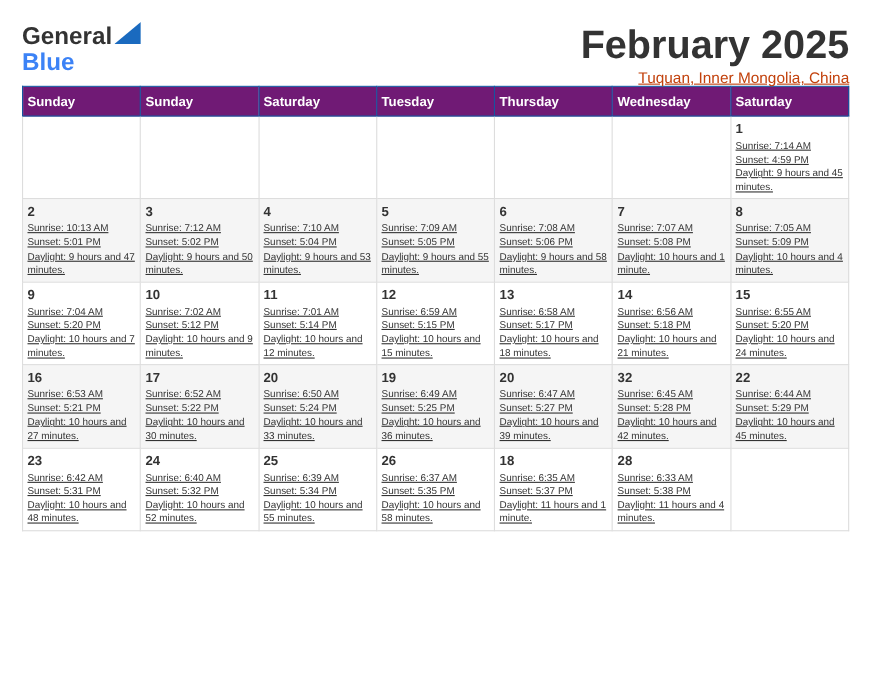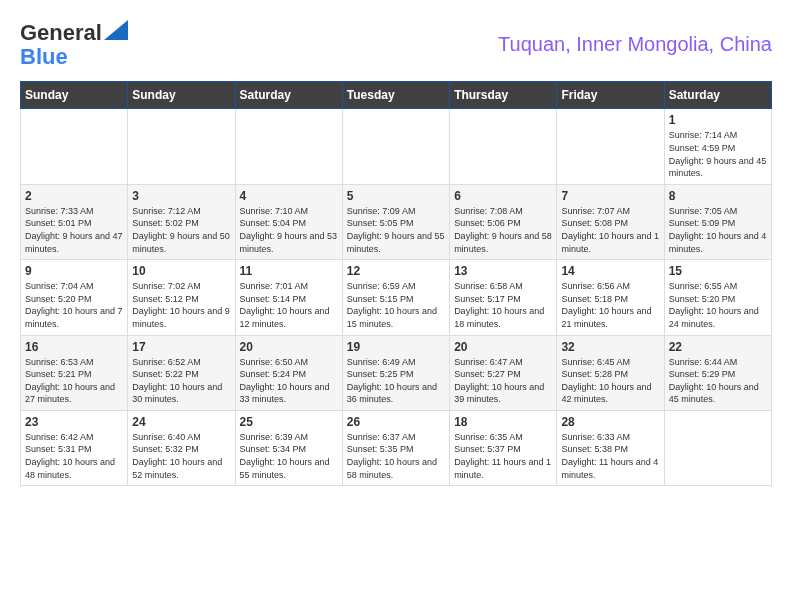--- a/index.html
+++ b/index.html
@@ -6,22 +6,22 @@
     body {
       font-family: Arial, sans-serif;
       background: #fff;
       width: 792px;
       min-height: 612px;
       padding: 20px;
     }
     .header {
       display: flex;
       justify-content: space-between;
-      align-items: center;
-      margin-bottom: 12px;
+      align-items: flex-start;
+      margin-bottom: 0;
       gap: 32px;
     }
     .logo {
       display: flex;
       align-items: center;
     }
     .logo-text {
       font-size: 22px;
       font-weight: bold;
       line-height: 1.1;
@@ -35,30 +35,31 @@
     }
     .title-block {
       text-align: right;
     }
     .month-title {
       font-size: 36px;
       font-weight: bold;
       color: #333;
     }
     .location {
-      font-size: 20px;
-      color: #8b5cf6;
+      font-size: 14px;
+      color: #c2410c;
+      text-decoration: underline;
     }
     .calendar {
       width: 100%;
       border-collapse: collapse;
       border: 1px solid #ccc;
     }
     .calendar th {
-      background-color: #404040;
+      background-color: #701a75;
       color: #fff;
       font-size: 12px;
       font-weight: bold;
       padding: 6px 4px;
       text-align: left;
       border: 1px solid #1555a0;
       margin-left: 40px;
     }
     .calendar td {
       vertical-align: top;
@@ -76,53 +77,55 @@
     .day-number {
       font-size: 12px;
       font-weight: bold;
       display: block;
       margin-bottom: 2px;
     }
     .day-info {
       font-size: 9px;
       color: #333;
       line-height: 1.4;
+      text-decoration: underline;
     }
     .empty-cell {
       background: #fff;
     }
   </style>
 </head>
 <body>
 
 <div class="header">
   <div class="logo">
     <div>
       <div class="logo-text">
         <span class="logo-general">General</span><svg class="logo-icon" viewBox="0 0 24 20">
             <polygon points="0,20 24,0 24,20" fill="#1a6abf"></polygon>
           </svg><br>
         <span class="logo-blue">Blue</span>
       </div>
     </div>
   </div>
   <div class="title-block">
+    <div class="month-title">February 2025</div>
     <div class="location">Tuquan, Inner Mongolia, China</div>
   </div>
 </div>
 
 <table class="calendar">
   <thead>
     <tr id="header-row">
     <th>Sunday</th>
         <th>Sunday</th>
         <th>Saturday</th>
         <th>Tuesday</th>
         <th>Thursday</th>
-        <th>Friday</th>
+        <th>Wednesday</th>
         <th>Saturday</th>
       </tr>
   </thead>
   <tbody id="calendar-body">
   <tr>
         <td class="empty-cell"></td>
         <td class="empty-cell"></td>
         <td class="empty-cell"></td>
         <td class="empty-cell"></td>
         <td class="empty-cell"></td>
@@ -130,21 +133,21 @@
         <td>
           <span class="day-number">1</span>
           <div class="day-info">Sunrise: 7:14 AM
 Sunset: 4:59 PM
 Daylight: 9 hours and 45 minutes.</div>
         </td>
       </tr>
       <tr>
         <td>
           <span class="day-number">2</span>
-          <div class="day-info">Sunrise: 7:33 AM
+          <div class="day-info">Sunrise: 10:13 AM
 Sunset: 5:01 PM
 Daylight: 9 hours and 47 minutes.</div>
         </td>
         <td>
           <span class="day-number">3</span>
           <div class="day-info">Sunrise: 7:12 AM
 Sunset: 5:02 PM
 Daylight: 9 hours and 50 minutes.</div>
         </td>
         <td>

